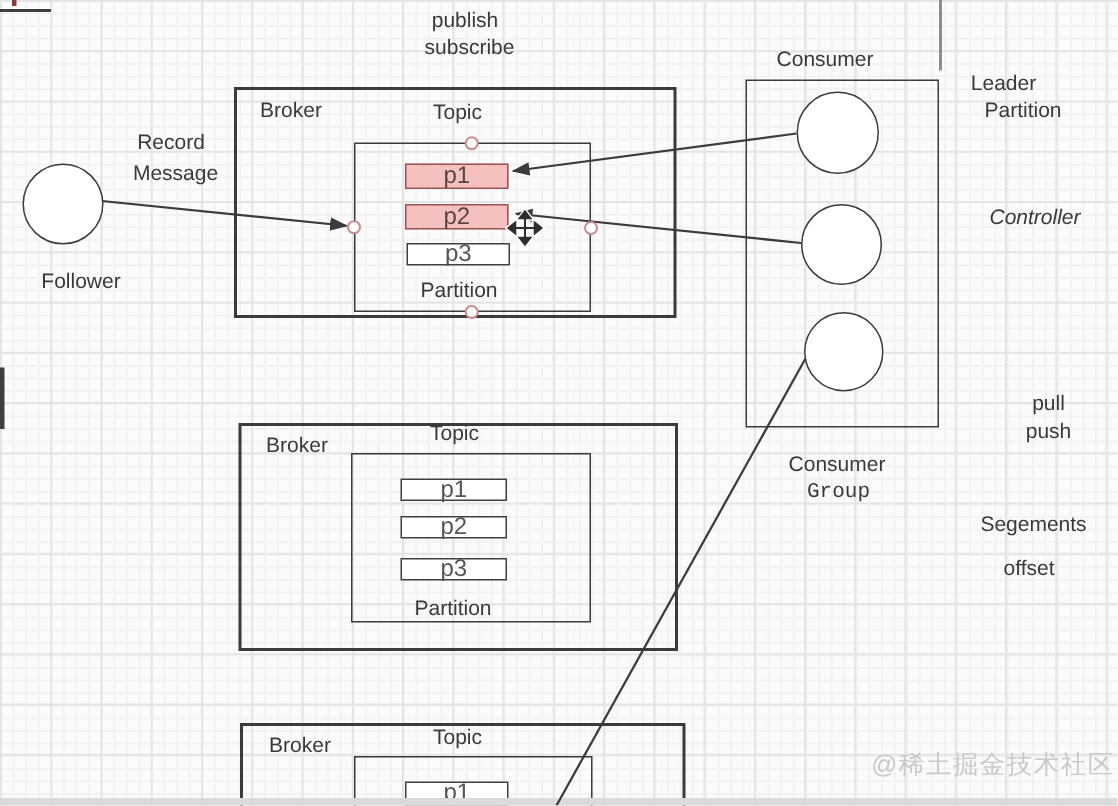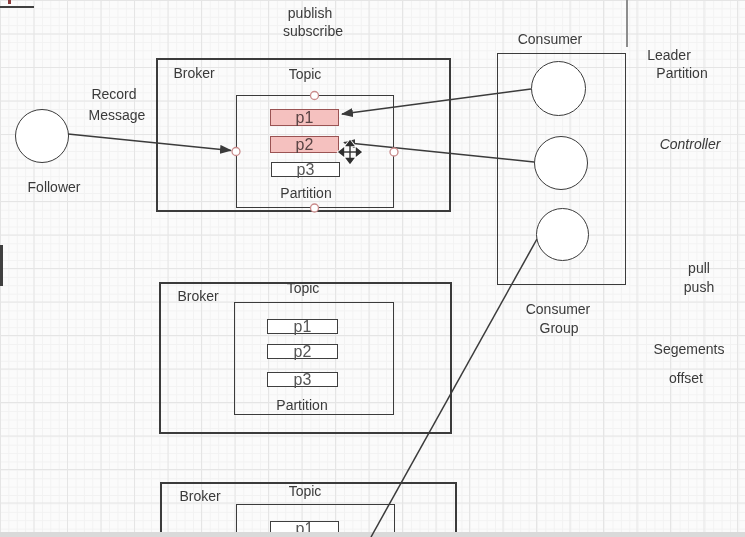--- a/index.html
+++ b/index.html
@@ -84,30 +84,31 @@
   <div class="pbox" style="left:270px;top:521px;width:69px;height:16px;">
       <span>p1</span>
     </div>
 
   <div class="lbl" style="left:550px;top:32px;">Consumer</div>
   <div class="box" style="left:497px;top:53px;width:129px;height:232px;border-width:1.8px;"></div>
   <div class="circle" style="left:531px;top:61px;width:55px;height:55px;"></div>
   <div class="circle" style="left:534px;top:136px;width:54px;height:54px;"></div>
   <div class="circle" style="left:536px;top:208px;width:53px;height:53px;"></div>
   <div class="lbl" style="left:558px;top:302px;">Consumer</div>
-  <div class="lbl" style="left:559px;top:321px;">Group</div>
+  <div class="lbl" style="left:559px;top:321px;font-family:Liberation Mono, monospace;">Group</div>
 
   <div class="lbl" style="left:669px;top:48px;">Leader</div>
   <div class="lbl" style="left:682px;top:66px;">Partition</div>
   <div class="lbl" style="left:690px;top:137px;font-style:italic;">Controller</div>
   <div class="lbl" style="left:699px;top:261px;">pull</div>
   <div class="lbl" style="left:699px;top:280px;">push</div>
   <div class="lbl" style="left:689px;top:342px;">Segements</div>
   <div class="lbl" style="left:686px;top:371px;">offset</div>
 
+  <div class="watermark" style="left:662px;top:498px;">@稀土掘金技术社区</div>
 
   <div class="artifact" style="left:0;top:6px;width:34px;height:2px;background:#3f3f3f;"></div>
   <div class="artifact" style="left:8px;top:0;width:3px;height:4px;background:#8b3a3a;"></div>
   <div class="artifact" style="left:0;top:245px;width:3px;height:41px;background:#3f3f3f;"></div>
   <div class="artifact" style="left:626px;top:0;width:1.5px;height:47px;background:#8d8d8d;"></div>
   <div class="artifact" style="left:0;top:532px;width:745px;height:5px;background:#dadada;"></div>
 
   <svg id="overlay" width="745" height="537" viewBox="0 0 745 537">
     <defs>
       <marker id="arrow" markerUnits="userSpaceOnUse" markerWidth="12" markerHeight="9" refX="11" refY="4.5" orient="auto">

